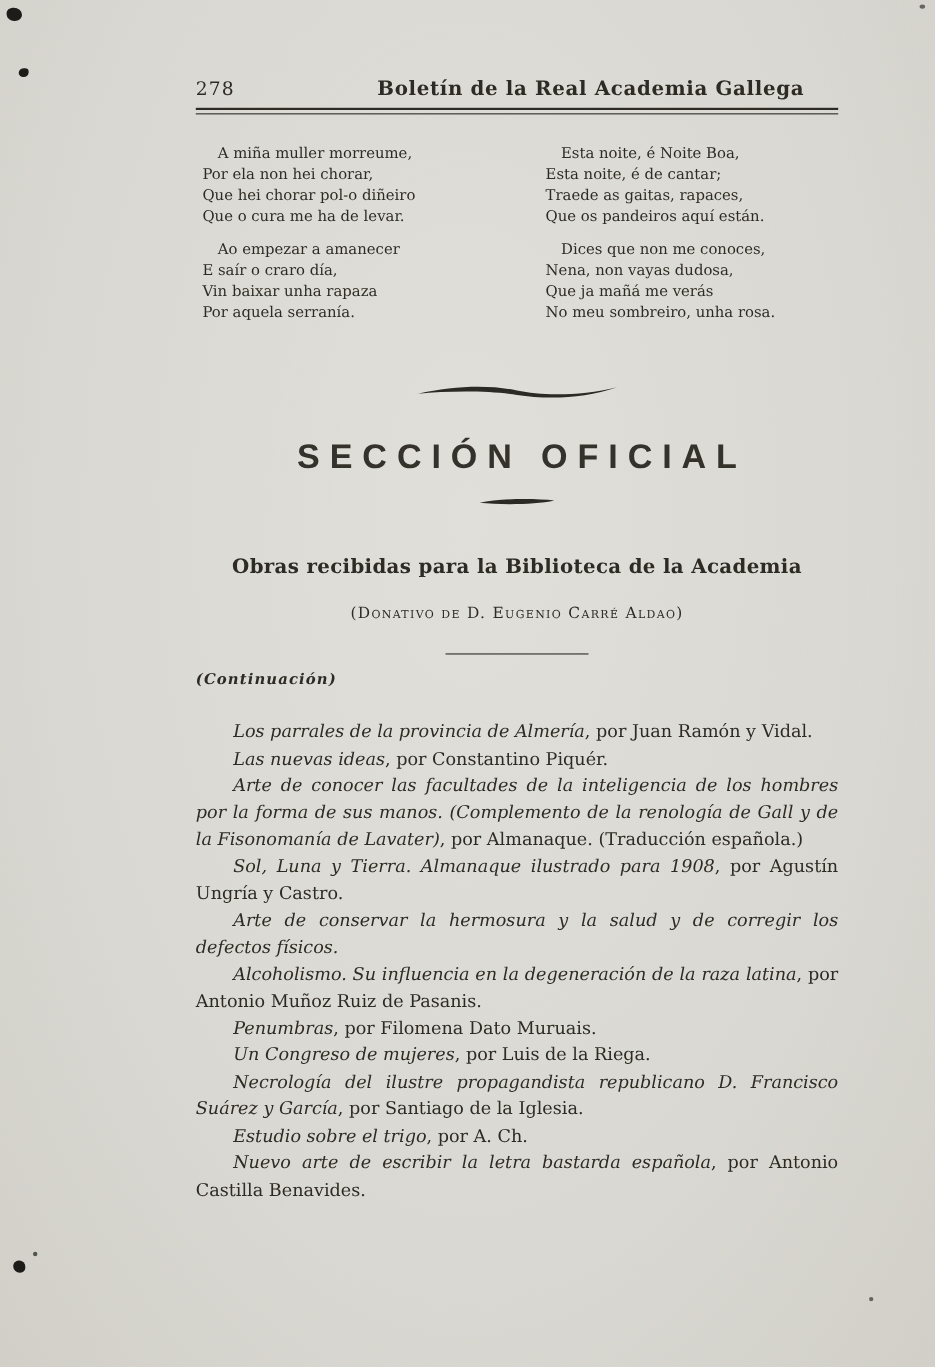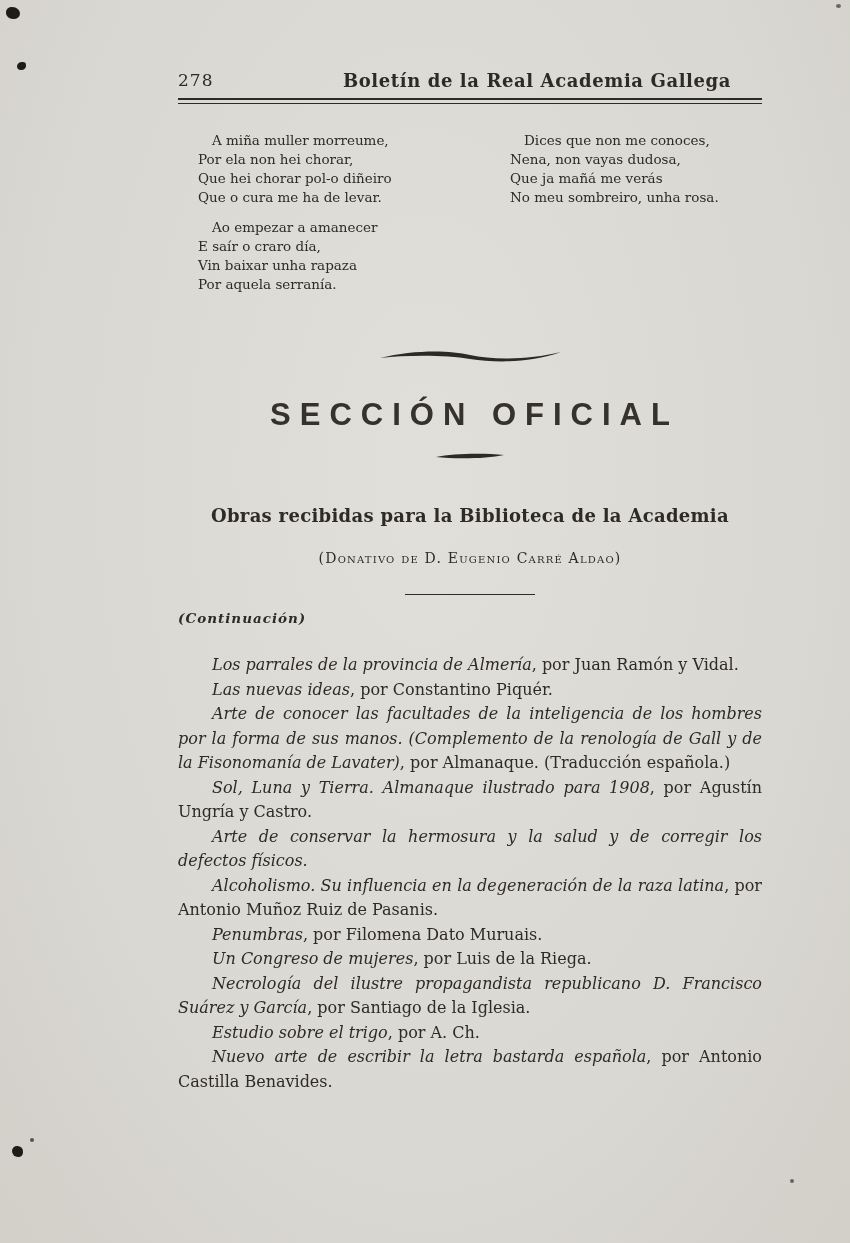--- a/index.html
+++ b/index.html
@@ -11,31 +11,31 @@
     overflow: hidden;
   }
   .page {
     position: relative;
     width: 850px; height: 1243px;
     background: radial-gradient(ellipse at 50% 38%, #e1dfda 0%, #dad8d2 62%, #d1cfc8 100%);
   }
   .content { padding: 70px 88px 0 178px; }
 
   
-  .header { display: flex; align-items: flex-start; gap: 48px; }
+  .header { display: flex; align-items: center; gap: 48px; }
   .pagenum { width: 86px; font-size: 17px; letter-spacing: 1px; }
   .journal-title { flex: 1; text-align: center; font-size: 18px; font-weight: 600; letter-spacing: 0.6px; }
   .header-rules { margin-top: 7px; }
   .rule-thick { height: 2px; background: #2e2b24; }
   .rule-thin  { height: 1px; background: #2e2b24; margin-top: 3px; }
 
   
   .poems { display: flex; margin-top: 27px; }
   .poem-col { font-size: 13.5px; line-height: 19px; }
-  .poem-left  { width: 300px; margin-left: 20px; }
+  .poem-left  { width: 300px; margin-left: 6px; }
   .poem-right { margin-left: 12px; }
   .stanza { margin-bottom: 11px; }
   .stanza .line:first-child { text-indent: 14px; }
 
   
   .ornament { text-align: center; margin-top: 42px; line-height: 0; }
   .small-divider { text-align: center; margin-top: 18px; line-height: 0; }
   .thin-rule { width: 130px; height: 1px; background: #2e2b24; margin: 28px auto 0; }
 
   
@@ -106,20 +106,26 @@
         </div>
         <div class="stanza">
           <div class="line">Ao empezar a amanecer</div>
           <div class="line">E saír o craro día,</div>
           <div class="line">Vin baixar unha rapaza</div>
           <div class="line">Por aquela serranía.</div>
         </div>
       </div>
       <div class="poem-col poem-right">
         <div class="stanza">
+          <div class="line">Esta noite, é Noite Boa,</div>
+          <div class="line">Esta noite, é de cantar;</div>
+          <div class="line">Traede as gaitas, rapaces,</div>
+          <div class="line">Que os pandeiros aquí están.</div>
+        </div>
+        <div class="stanza">
           <div class="line">Dices que non me conoces,</div>
           <div class="line">Nena, non vayas dudosa,</div>
           <div class="line">Que ja mañá me verás</div>
           <div class="line">No meu sombreiro, unha rosa.</div>
         </div>
       </div>
     </div>
 
     <div class="ornament">
       <svg width="185" height="16" viewBox="0 0 185 16">

